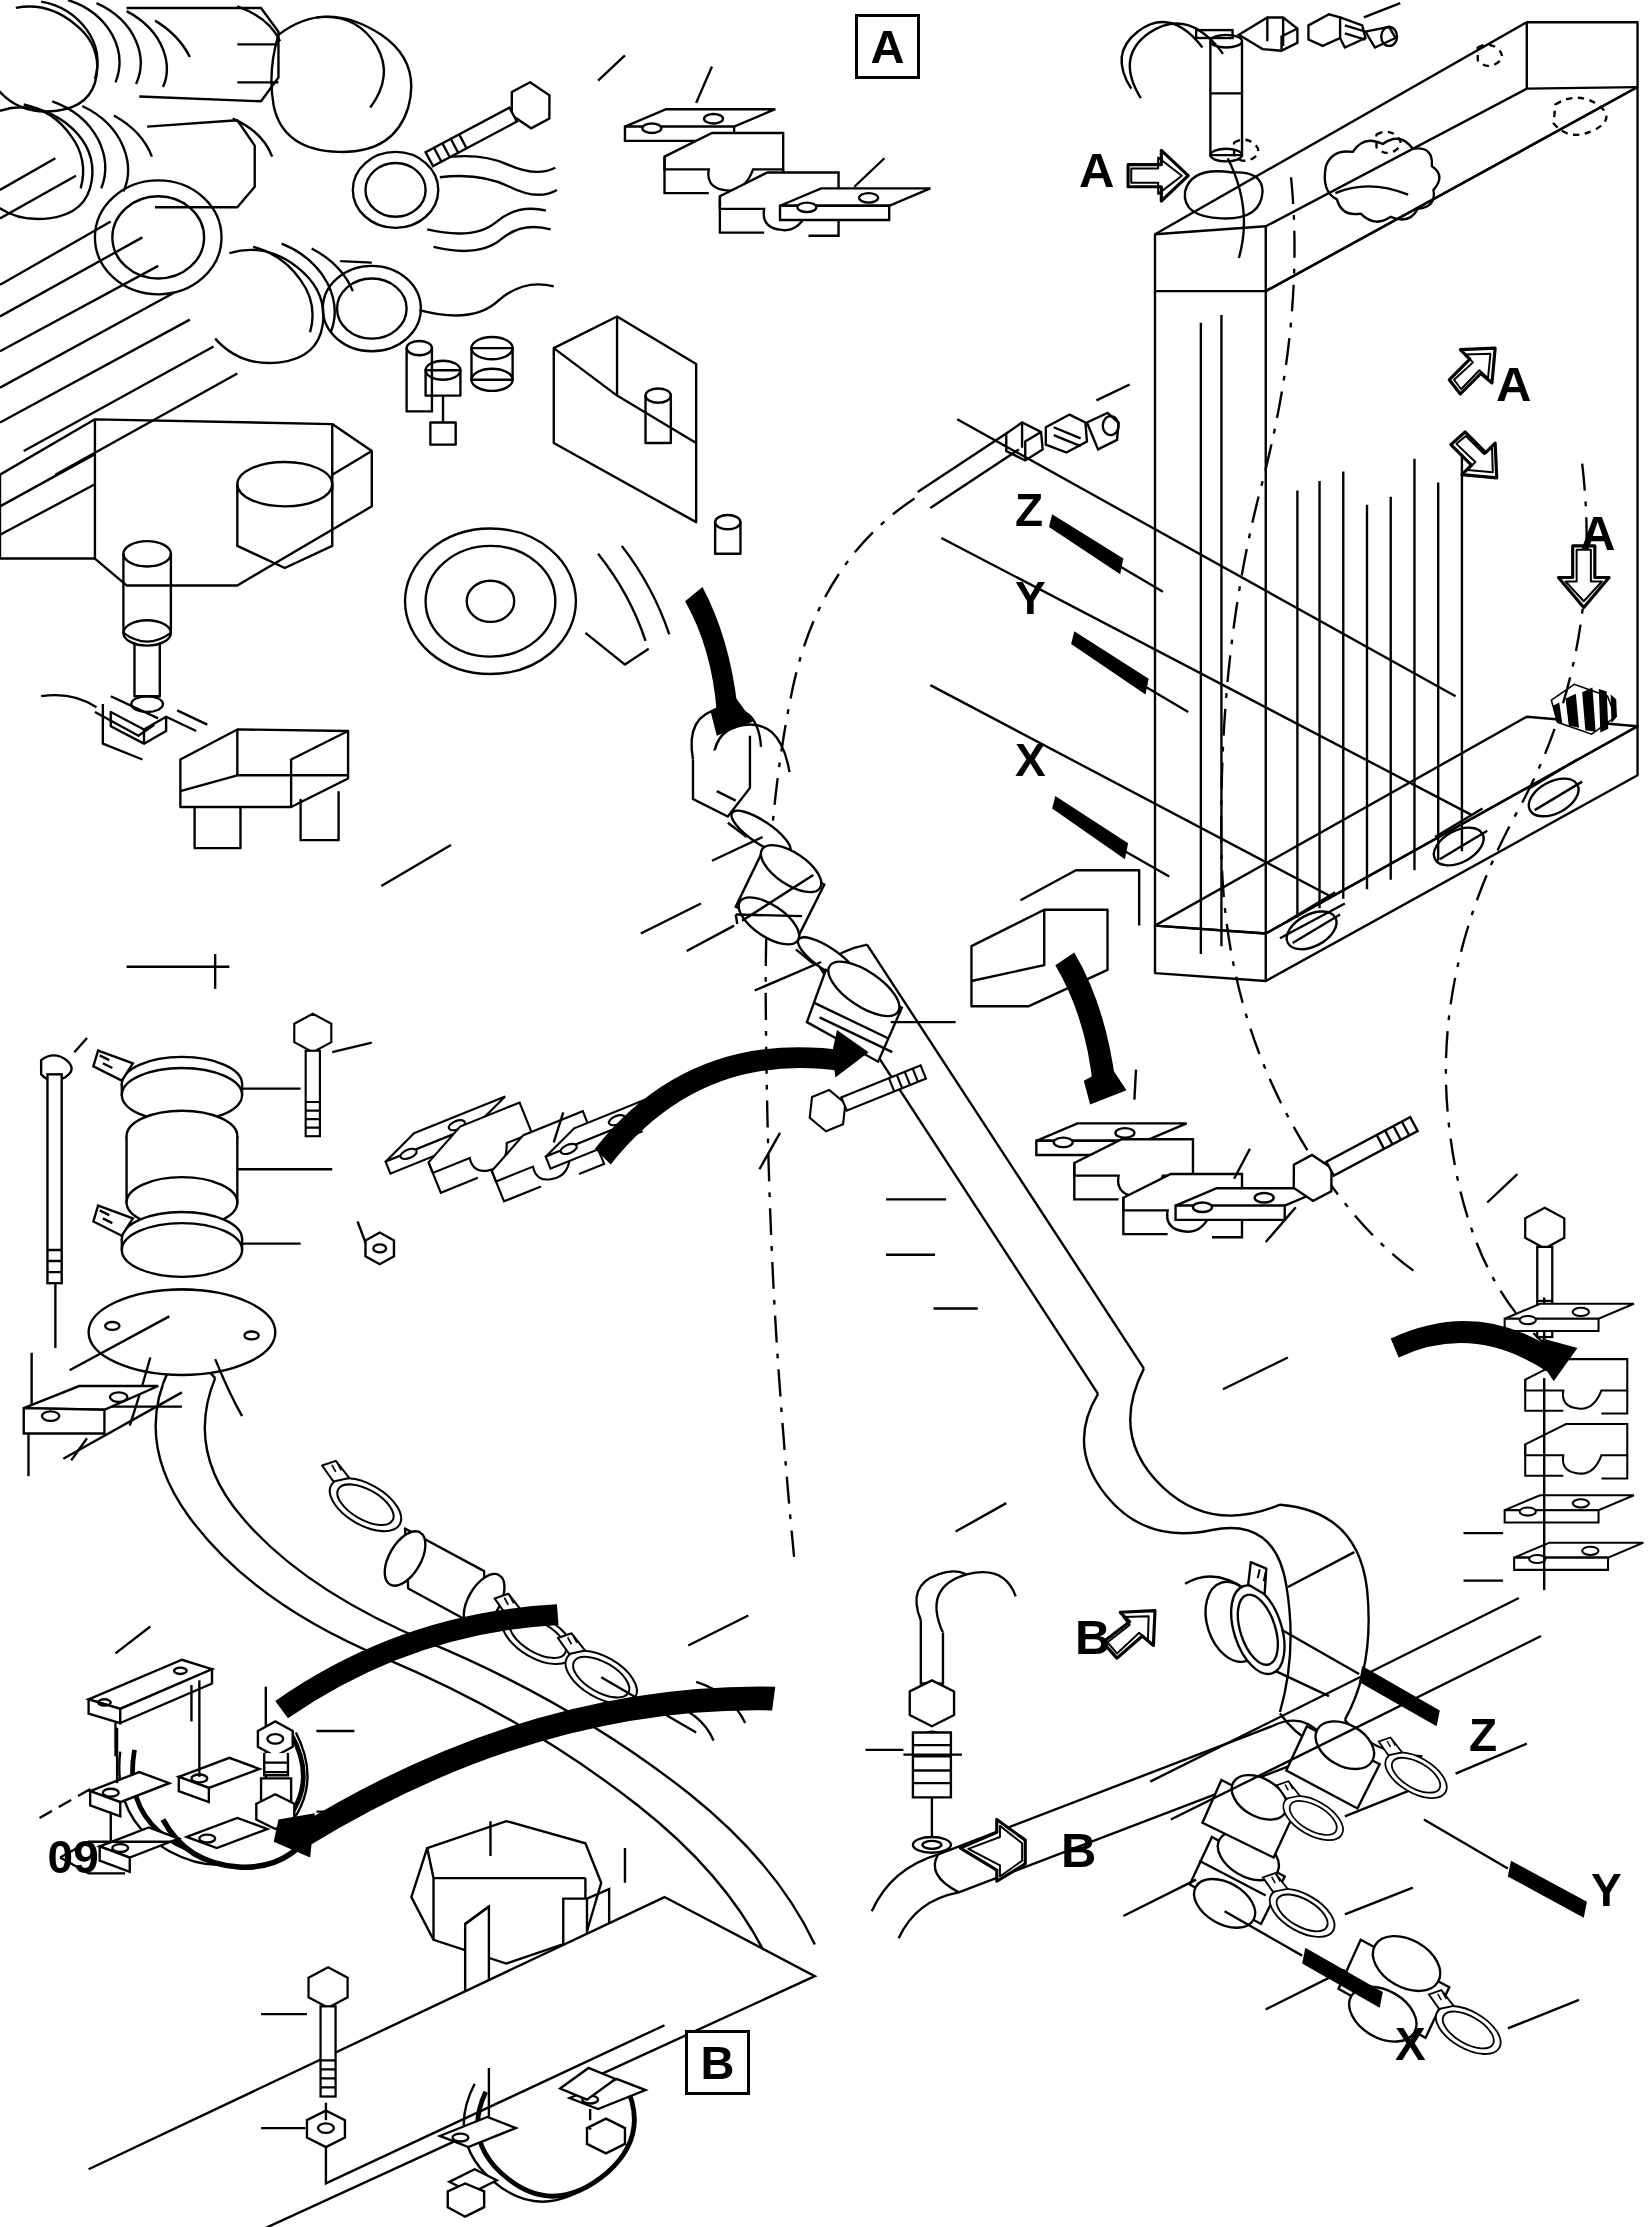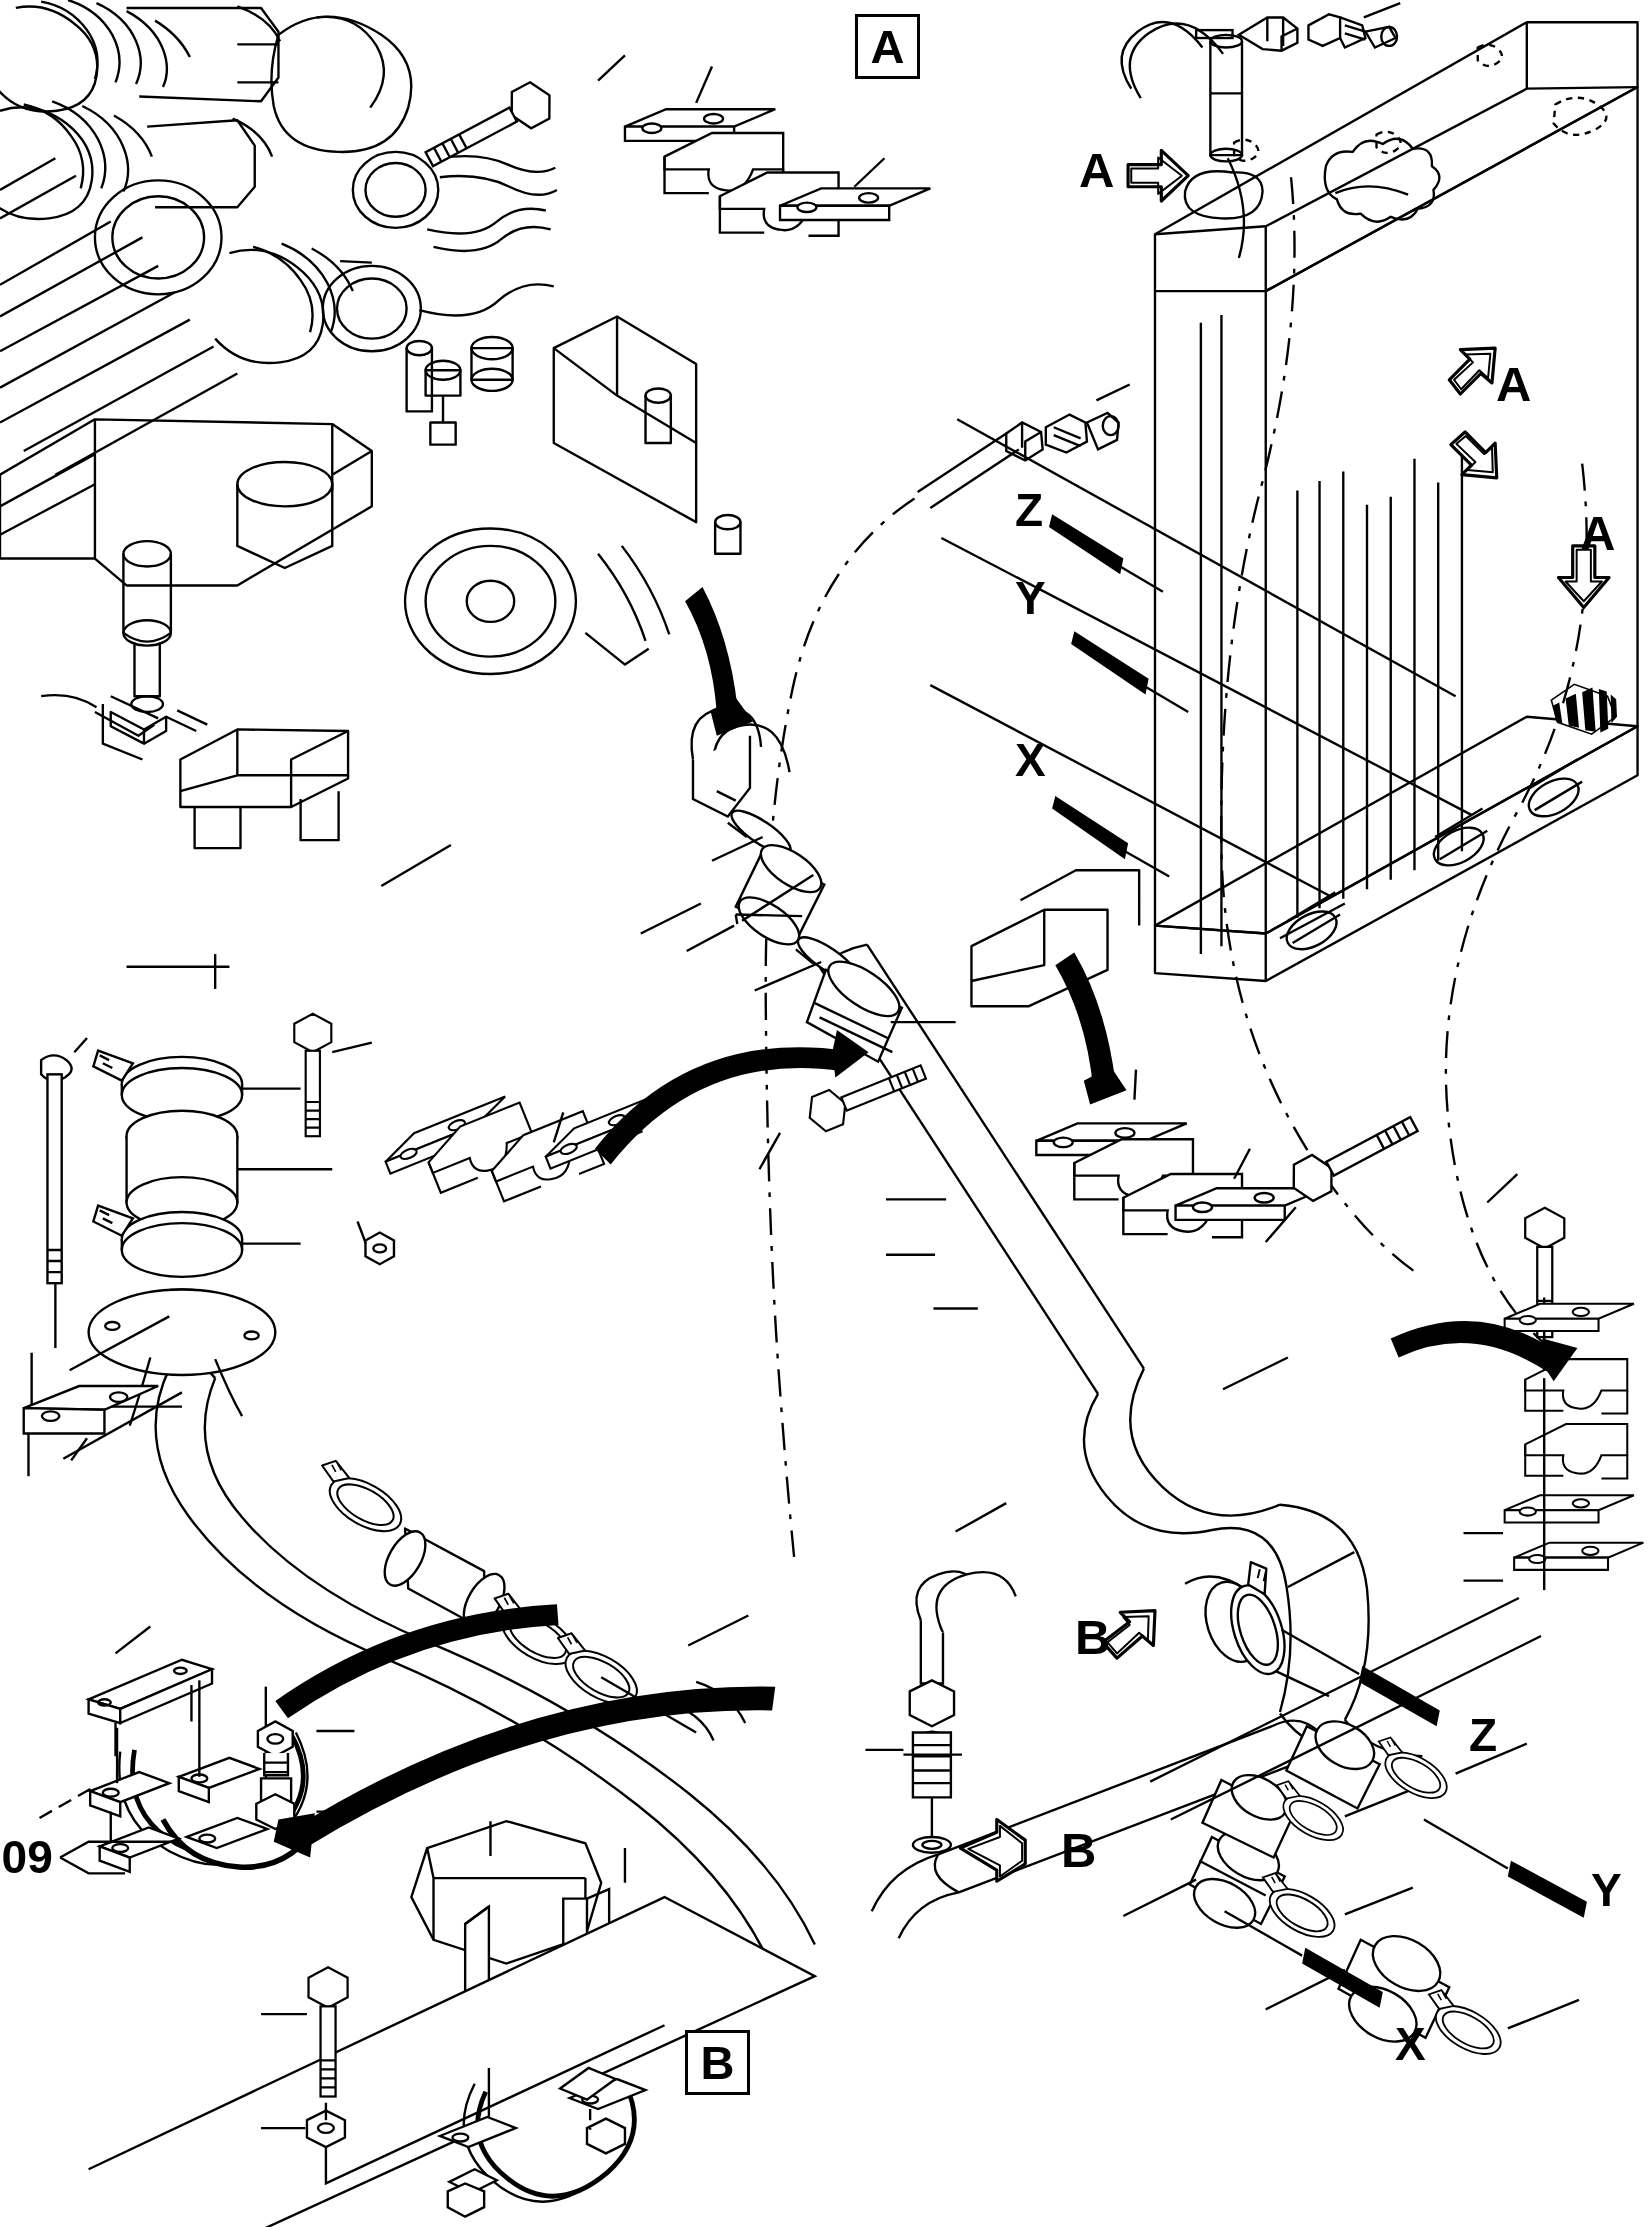--- a/index.html
+++ b/index.html
@@ -3,21 +3,21 @@
 <meta charset="utf-8">
 <title>Cooling System Parts Diagram</title>
 <style>
   html,body{margin:0;padding:0;background:#ffffff;}
   body{font-family:"Liberation Sans", sans-serif;}
   #sheet{position:relative;width:1651px;height:2227px;background:#fff;overflow:hidden;}
   #sheet svg.layer{position:absolute;left:0;top:0;width:1651px;height:2227px;}
   .lbl{position:absolute;font-family:"Liberation Sans",sans-serif;font-weight:700;color:#000;line-height:1;}
   .lbl-big{font-size:49px;}
   .lbl-xyz{font-size:46px;}
-  .lbl-num{font-size:46px;}
+  .lbl-num{font-size:46px;margin-left:46px;}
   .boxlbl{position:absolute;border:3.2px solid #000;background:#fff;display:flex;align-items:center;justify-content:center;font-family:"Liberation Sans",sans-serif;font-weight:700;font-size:47px;color:#000;}
 </style>
 </head>
 <body>
 
 <div id="sheet">
 
   <svg class="layer" viewBox="0 0 2087 2815">
     <defs>
       <g id="hexbolt">

